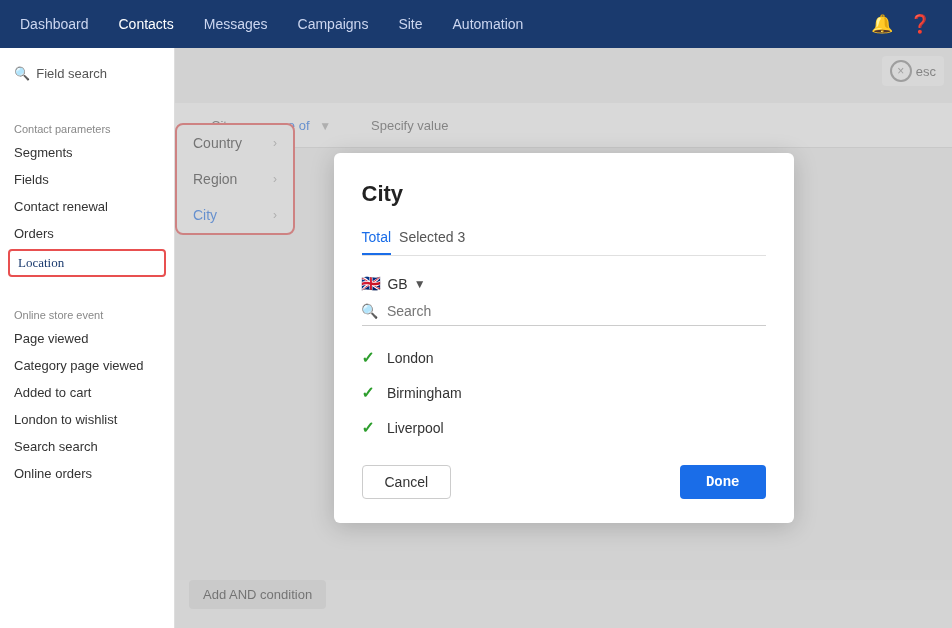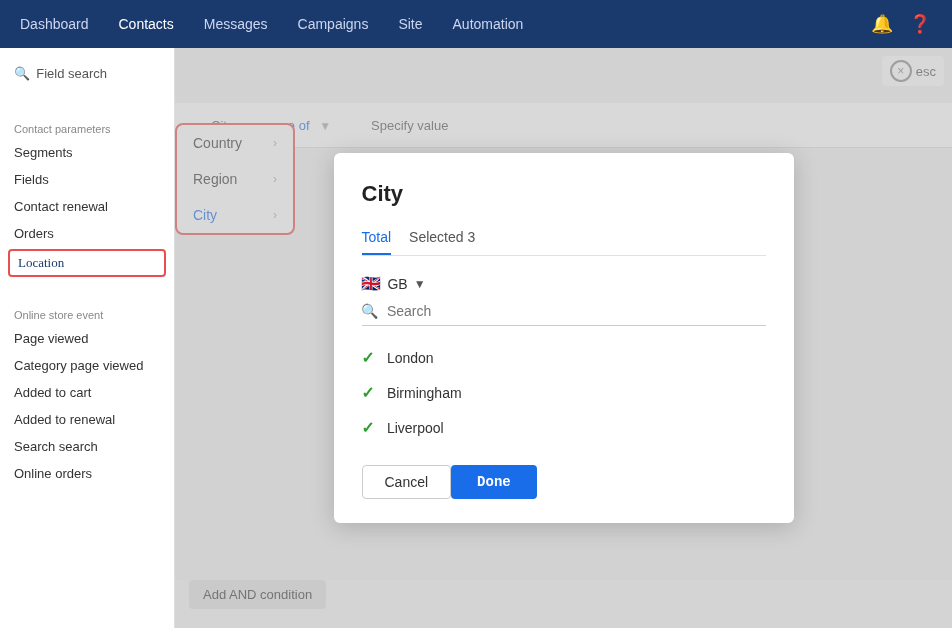--- a/index.html
+++ b/index.html
@@ -178,21 +178,21 @@
       position: relative;
     }
     .modal-title {
       font-size: 22px;
       font-weight: bold;
       color: #222;
       margin-bottom: 16px;
     }
     .modal-tabs {
       display: flex;
-      gap: 18px;
+      gap: 8px;
       border-bottom: 1px solid #e0e0e0;
       margin-bottom: 18px;
     }
     .modal-tab {
       padding: 6px 0 8px;
       font-size: 14px;
       cursor: pointer;
       color: #555;
       border-bottom: 2px solid transparent;
     }
@@ -236,21 +236,21 @@
       font-size: 14px;
       color: #333;
     }
     .check-icon {
       color: #2d9e2d;
       font-size: 16px;
       font-weight: bold;
     }
     .modal-actions {
       display: flex;
-      justify-content: flex-start;
+      justify-content: space-between;
       gap: 0;
     }
     .btn-cancel {
       padding: 8px 22px;
       border: 1px solid #ccc;
       border-radius: 4px;
       background: #fff;
       color: #333;
       font-size: 14px;
       cursor: pointer;
@@ -325,21 +325,21 @@
     <div class="section-label">Contact parameters</div>
     <div class="sidebar-item">Segments</div>
     <div class="sidebar-item">Fields</div>
     <div class="sidebar-item">Contact renewal</div>
     <div class="sidebar-item">Orders</div>
     <div class="sidebar-item active">Location</div>
     <div class="section-label">Online store event</div>
     <div class="sidebar-item">Page viewed</div>
     <div class="sidebar-item">Category page viewed</div>
     <div class="sidebar-item">Added to cart</div>
-    <div class="sidebar-item">Added to renewal</div>
+    <div class="sidebar-item">London to wishlist</div>
     <div class="sidebar-item">Search search</div>
     <div class="sidebar-item">Online orders</div>
   </aside>
 
   <div class="content-area">
 
     <div class="top-bar-area"></div>
 
     <div class="filter-row">
       <div class="filter-cell">City</div>

